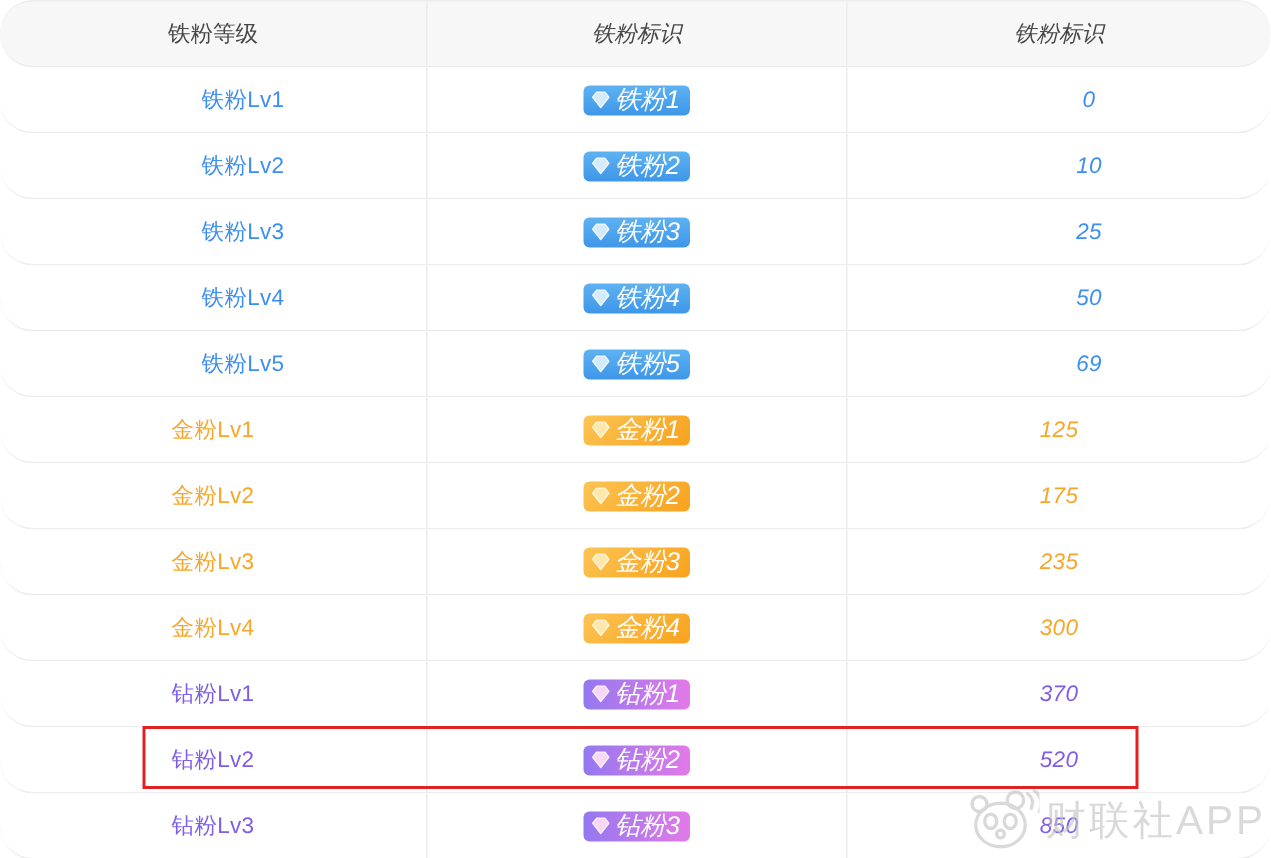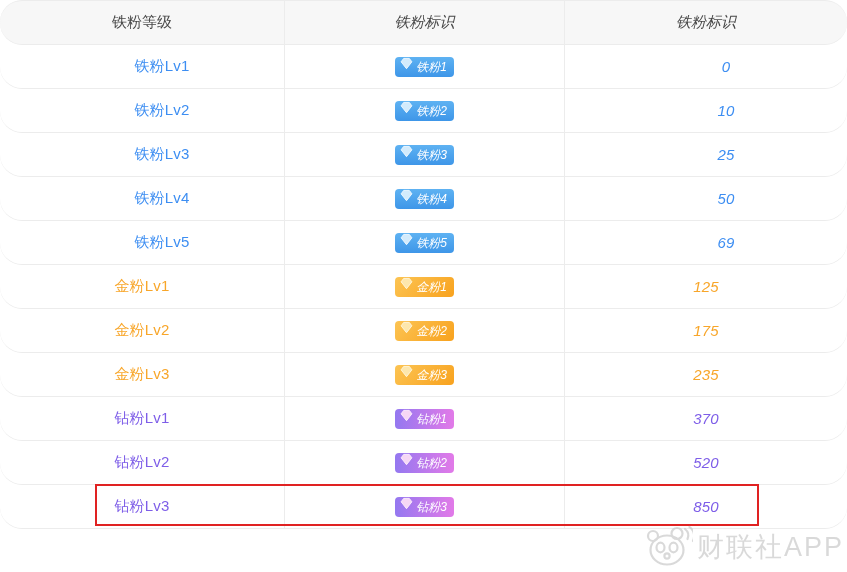--- a/index.html
+++ b/index.html
@@ -22,23 +22,23 @@
     display:flex; align-items:center; justify-content:center;
     font-size:15px; overflow:hidden;
   }
   .cell.c2, .cell.c3 { border-left:1px solid var(--grid_line);font-style:italic; }
   .th { color:var(--header_text); font-weight:400; }
   .tier-iron .level-text, .tier-iron .value-text { color:var(--iron);margin-left:40px; }
   .tier-gold .level-text, .tier-gold .value-text { color:var(--gold); }
   .tier-diamond .level-text, .tier-diamond .value-text { color:var(--diamond); }
   .level-text, .value-text { font-weight:400; letter-spacing:.2px; }
   .badge {
-    display:inline-flex; align-items:flex-start; gap:3px;
+    display:inline-flex; align-items:center; gap:3px;
     height:20px; padding:0 7px 0 5px; border-radius:4px;
-    color:#fff; font-size:12px; line-height:20px;
+    color:#fff; font-size:17px; line-height:20px;
   }
   .tier-iron .badge { background:linear-gradient(180deg,var(--iron_badge_a),var(--iron_badge_b)); }
   .tier-gold .badge { background:linear-gradient(135deg,var(--gold_badge_a),var(--gold_badge_b)); }
   .tier-diamond .badge { background:linear-gradient(90deg,var(--diamond_badge_a),var(--diamond_badge_b)); }
   .badge-icon { display:block; }
   .tier-iron .badge-icon .gem-body { fill:#d3ebfc; stroke:#f2faff; }
   .tier-gold .badge-icon .gem-body { fill:#fde7ad; stroke:#fff6dd; }
   .tier-diamond .badge-icon .gem-body { fill:#f6d7f5; stroke:#fdeffd; }
   .highlight-box {
     position:absolute; left:95px; top:484px; width:664px; height:42px;
@@ -184,20 +184,36 @@
     <div class="cell c2">
       <span class="badge">
         <svg class="badge-icon" width="13" height="13" viewBox="0 0 14 14">
           <polygon class="gem-body" points="4,1.5 10,1.5 12.8,5.2 7,12.6 1.2,5.2" stroke-width="1" stroke-linejoin="round"></polygon>
         </svg>
         <span class="badge-label">金粉3</span>
       </span>
     </div>
     <div class="cell c3">
       <span class="value-text">235</span>
+    </div>
+  </div>
+      <div class="row tier-gold">
+    <div class="cell c1">
+      <span class="level-text">金粉Lv4</span>
+    </div>
+    <div class="cell c2">
+      <span class="badge">
+        <svg class="badge-icon" width="13" height="13" viewBox="0 0 14 14">
+          <polygon class="gem-body" points="4,1.5 10,1.5 12.8,5.2 7,12.6 1.2,5.2" stroke-width="1" stroke-linejoin="round"></polygon>
+        </svg>
+        <span class="badge-label">金粉4</span>
+      </span>
+    </div>
+    <div class="cell c3">
+      <span class="value-text">300</span>
     </div>
   </div>
       <div class="row tier-diamond">
     <div class="cell c1">
       <span class="level-text">钻粉Lv1</span>
     </div>
     <div class="cell c2">
       <span class="badge">
         <svg class="badge-icon" width="13" height="13" viewBox="0 0 14 14">
           <polygon class="gem-body" points="4,1.5 10,1.5 12.8,5.2 7,12.6 1.2,5.2" stroke-width="1" stroke-linejoin="round"></polygon>

